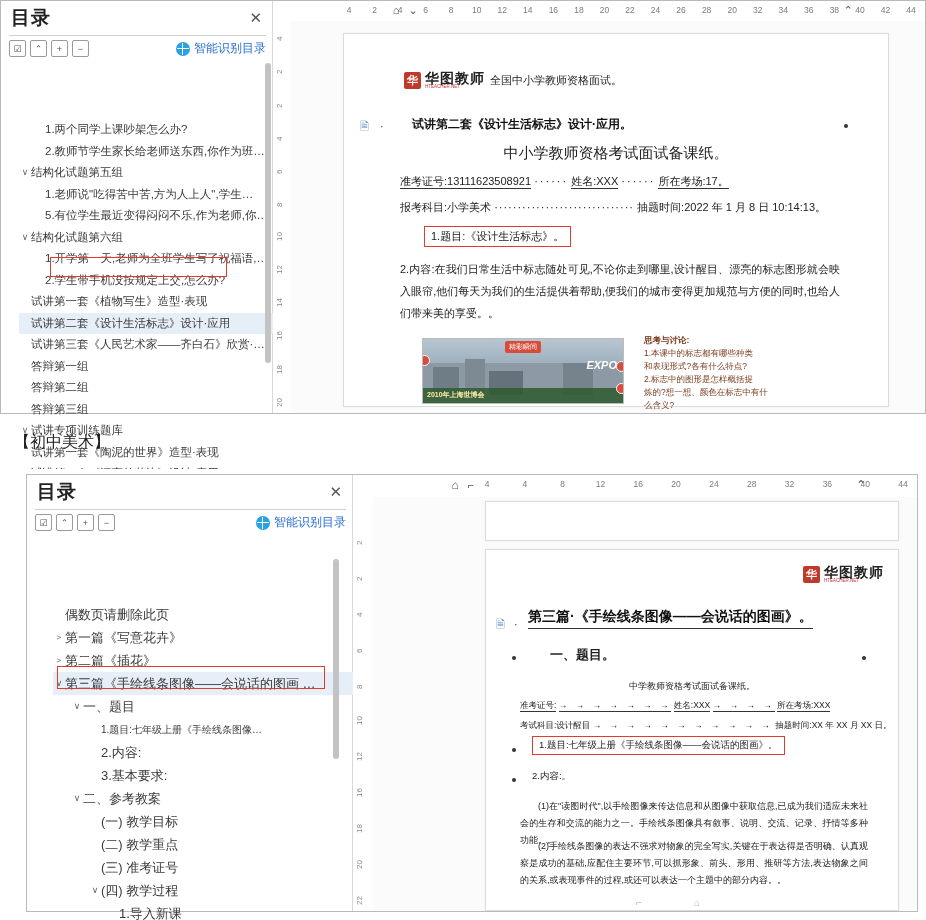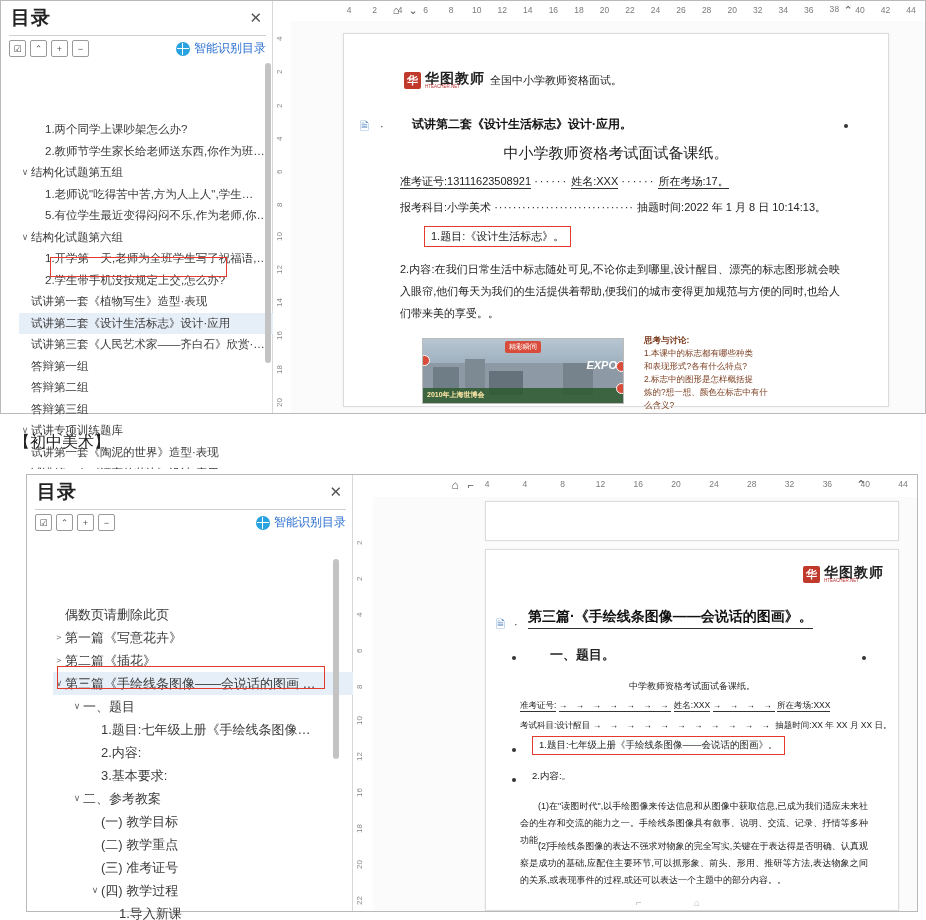--- a/index.html
+++ b/index.html
@@ -203,21 +203,21 @@
           <span style="left: 287.909px;">18</span>
           <span style="left: 313.455px;">20</span>
           <span style="left: 339px;">22</span>
           <span style="left: 364.545px;">24</span>
           <span style="left: 390.091px;">26</span>
           <span style="left: 415.636px;">28</span>
           <span style="left: 441.182px;">20</span>
           <span style="left: 466.727px;">32</span>
           <span style="left: 492.273px;">34</span>
           <span style="left: 517.818px;">36</span>
-          <span style="left: 543.364px; font-family: Liberation Mono, monospace;">38</span>
+          <span style="left: 543.364px;">38</span>
           <span style="left: 568.909px;">40</span>
           <span style="left: 594.455px;">42</span>
           <span style="left: 620px;">44</span>
         </div>
       <span style="position:absolute;left:105px;top:3px;font-size:11px;color:#555;">⌂</span>
       <span style="position:absolute;left:122px;top:3px;font-size:11px;color:#555;">⌄</span>
       <span style="position:absolute;left:557px;top:3px;font-size:11px;color:#555;">⌃</span>
     </div>
 
     <div class="doc-area" style="left:290px;top:20px;width:634px;height:392px;background:#fbfbfb;">
@@ -326,21 +326,21 @@
               <span class="lbl">第二篇《插花》</span>
             </div>
             <div class="toc-item sel" style="padding-left: 0px; font-size: 13px; line-height: 23px; height: 23px;">
               <span class="caret">∨</span>
               <span class="lbl">第三篇《手绘线条图像——会说话的图画 …</span>
             </div>
             <div class="toc-item" style="padding-left: 18px; font-size: 13px; line-height: 23px; height: 23px;">
               <span class="caret">∨</span>
               <span class="lbl">一、题目</span>
             </div>
-            <div class="toc-item" style="padding-left: 36px; font-size: 13px; line-height: 23px; height: 23px;">
+            <div class="toc-item" style="padding-left: 36px; font-size: 10px; line-height: 23px; height: 23px;">
               <span class="caret"></span>
               <span class="lbl">1.题目:七年级上册《手绘线条图像…</span>
             </div>
             <div class="toc-item" style="padding-left: 36px; font-size: 13px; line-height: 23px; height: 23px;">
               <span class="caret"></span>
               <span class="lbl">2.内容:</span>
             </div>
             <div class="toc-item" style="padding-left: 36px; font-size: 13px; line-height: 23px; height: 23px;">
               <span class="caret"></span>
               <span class="lbl">3.基本要求:</span>

